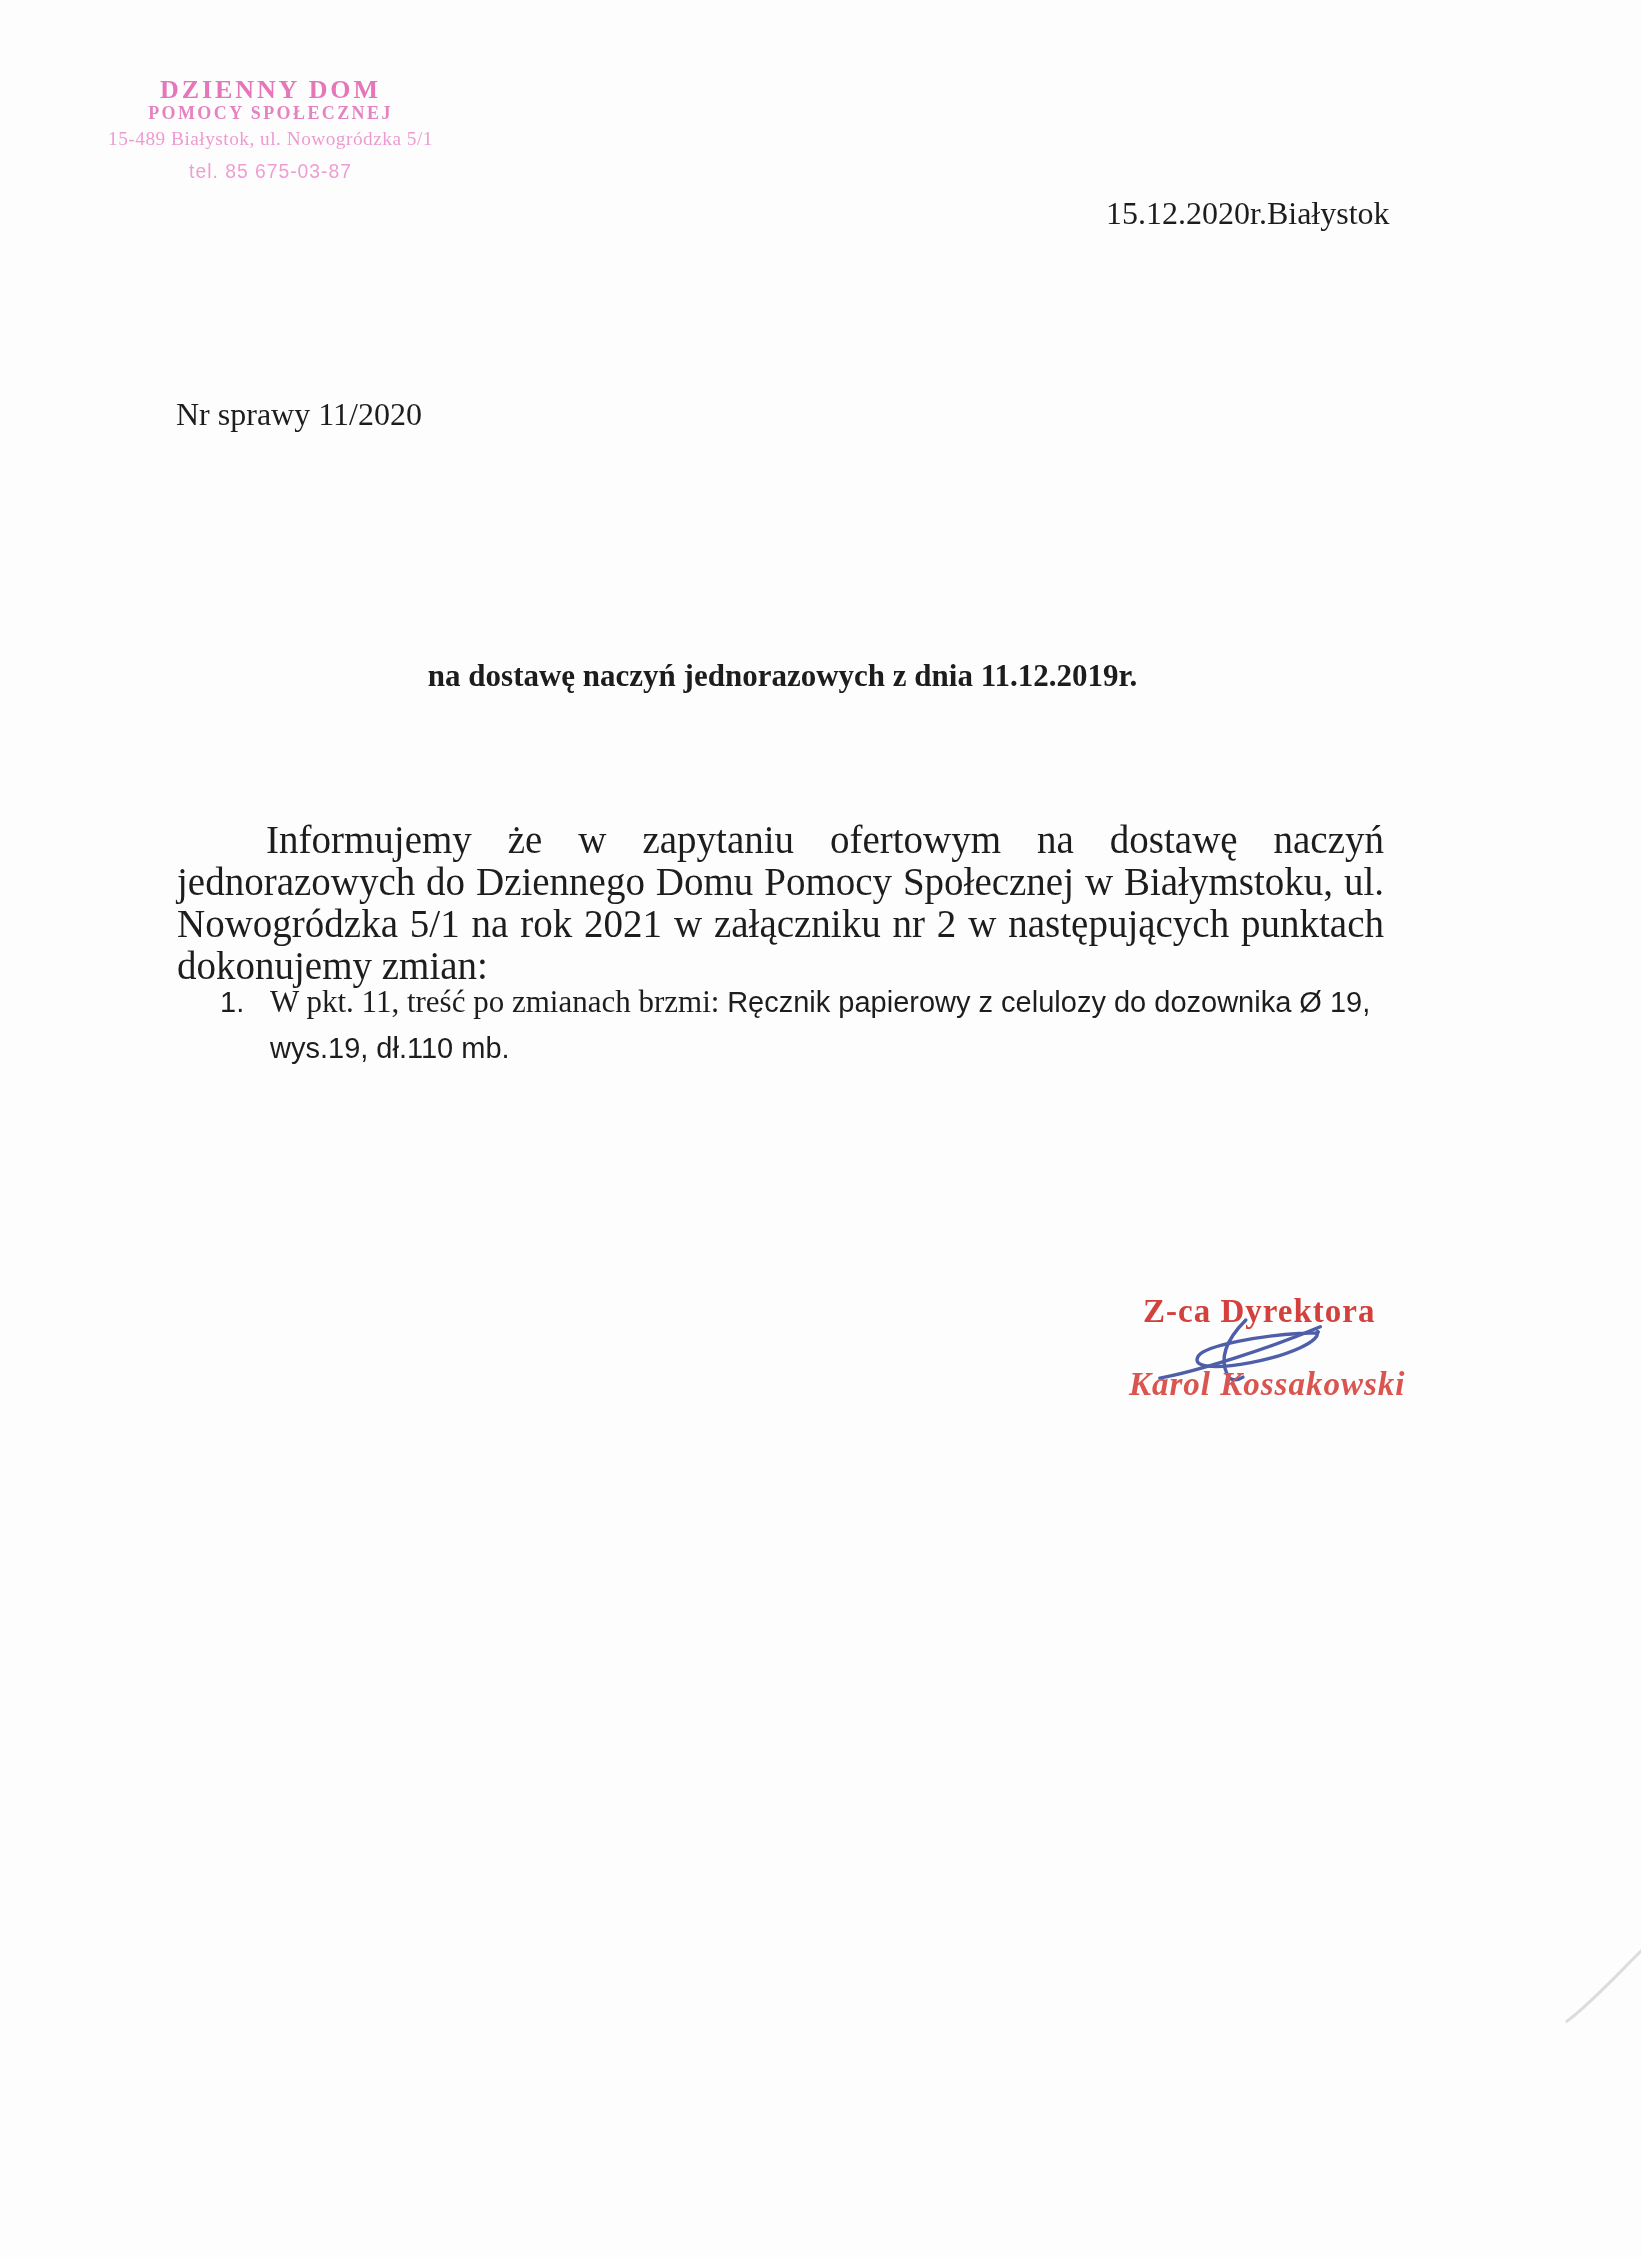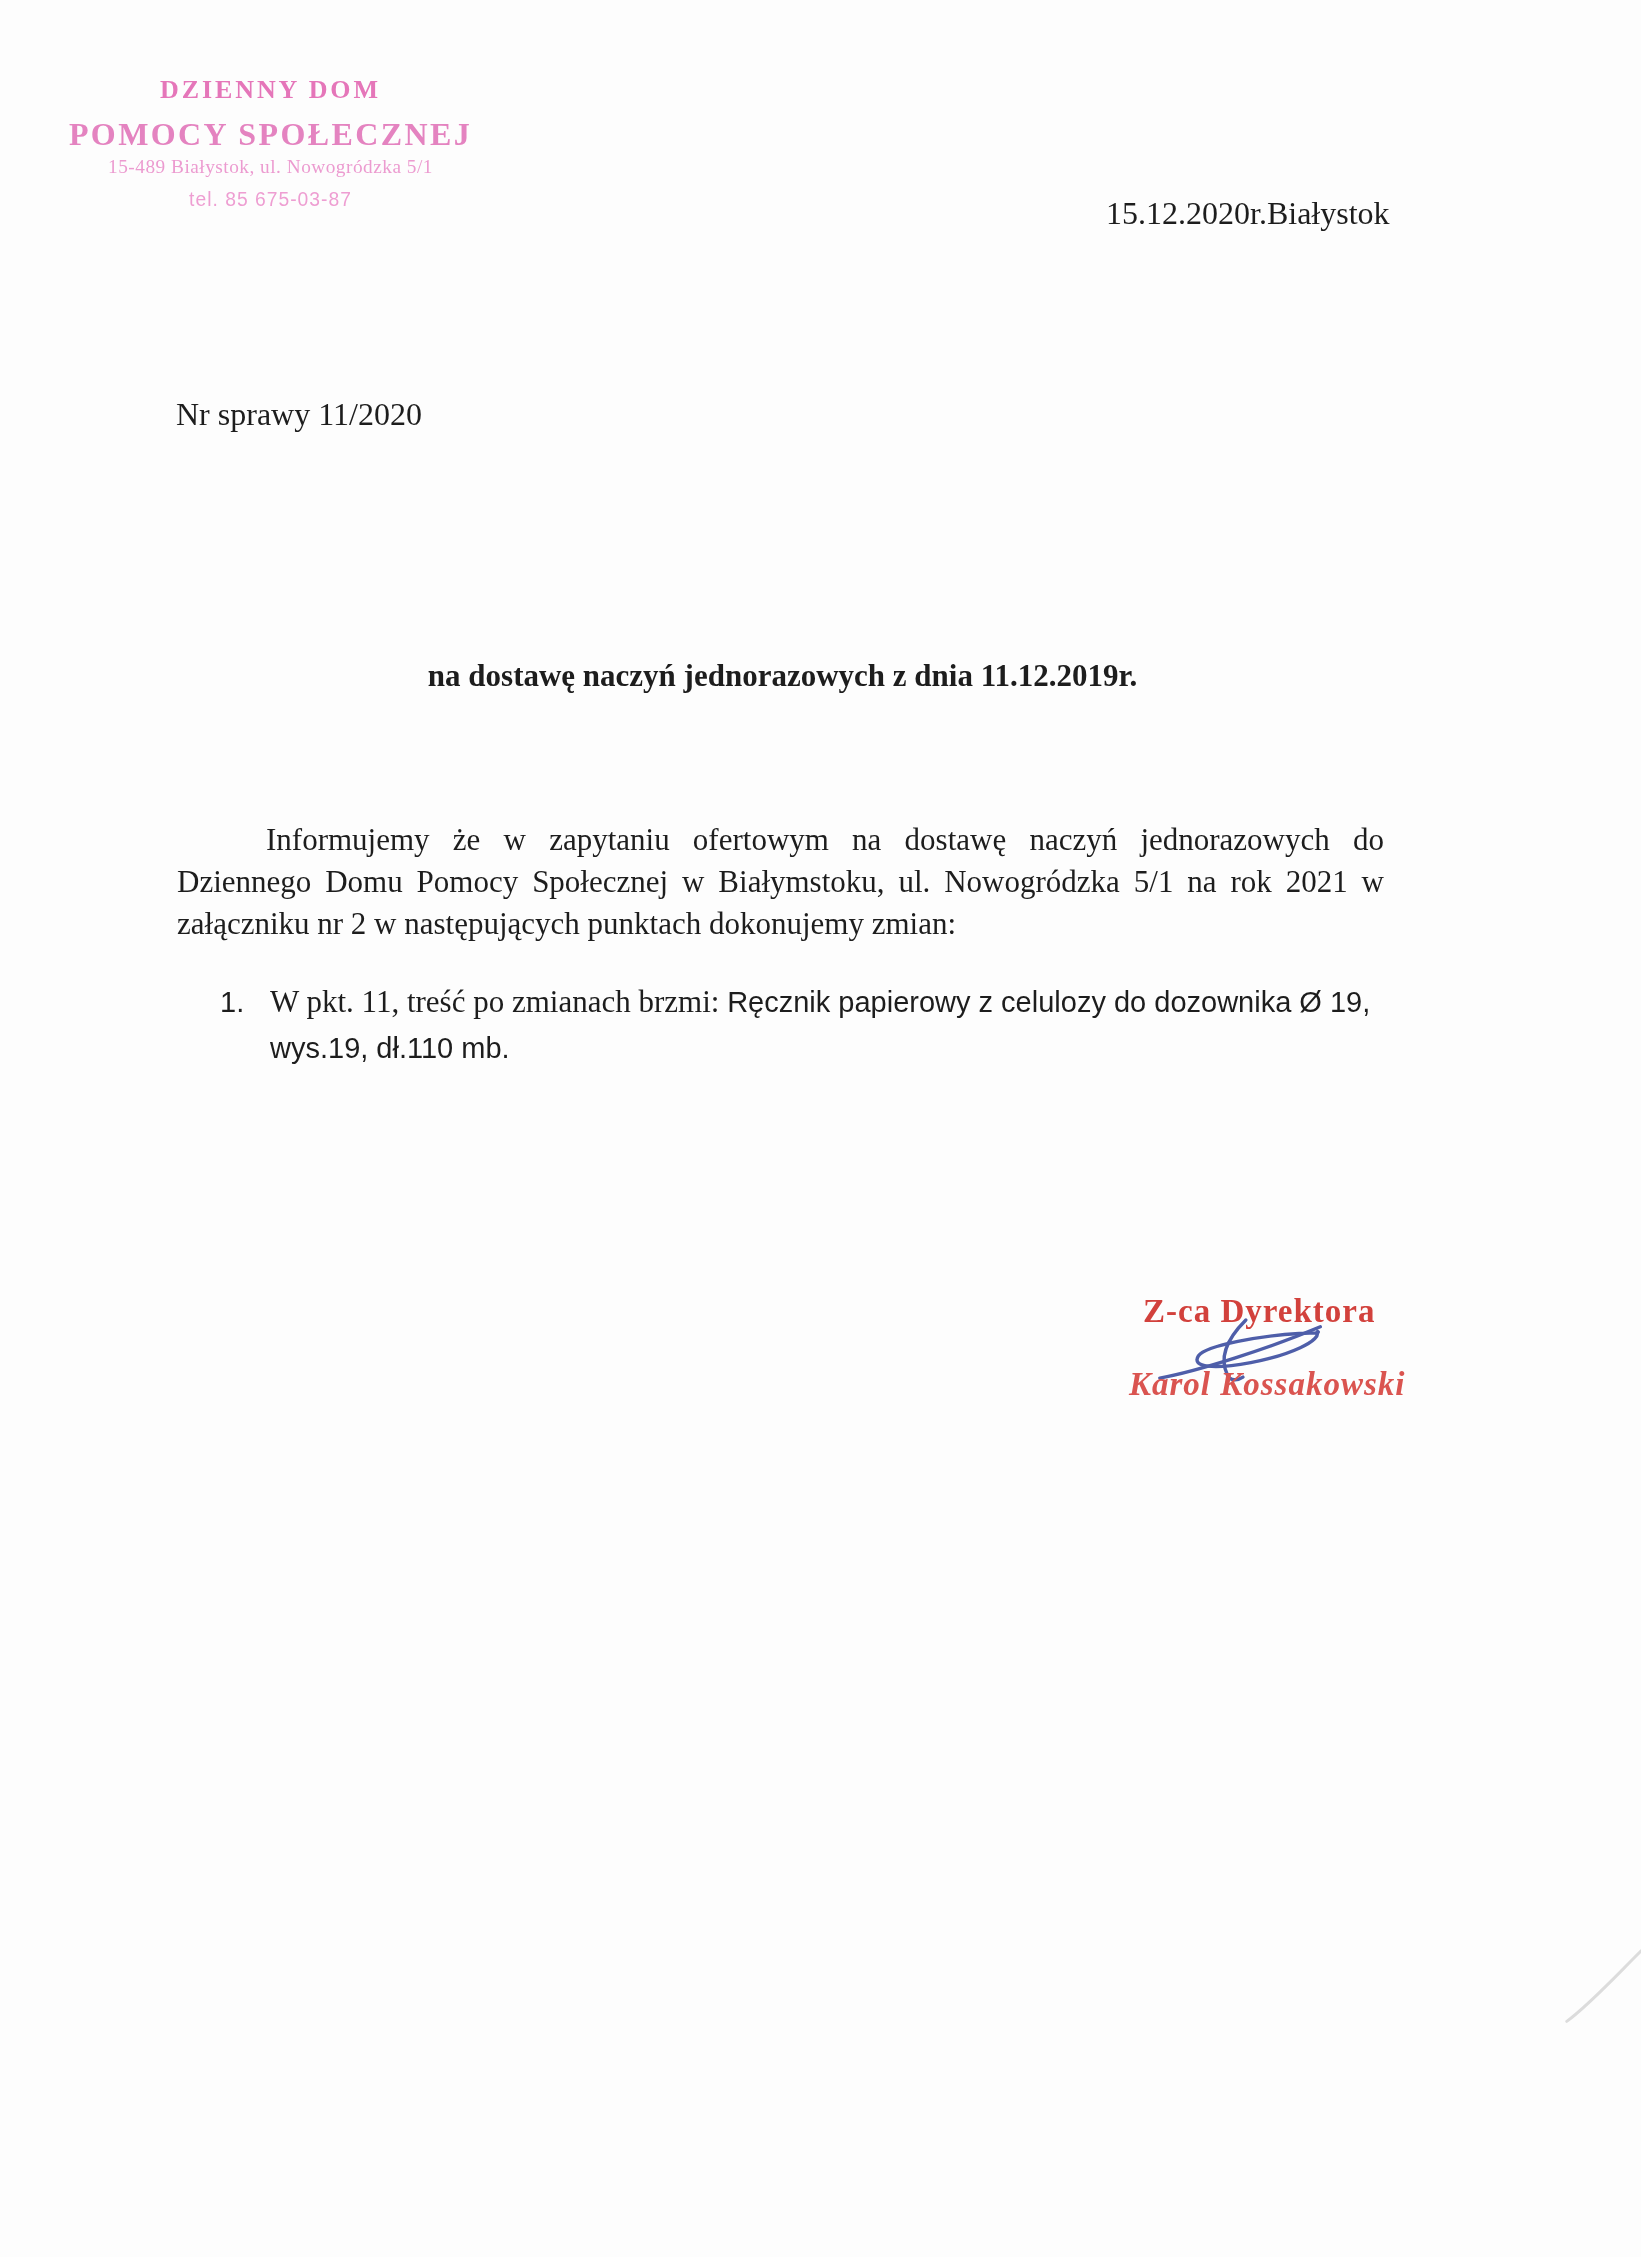--- a/index.html
+++ b/index.html
@@ -32,25 +32,25 @@
     font-family: "Liberation Serif", serif;
     font-weight: bold;
     font-size: 26px;
     letter-spacing: 2.9px;
     color: #e36bb4;
     opacity: 0.92;
   }
   .office-stamp .s-line2 {
     font-family: "Liberation Serif", serif;
     font-weight: bold;
-    font-size: 32px;
+    font-size: 18px;
     letter-spacing: 2.4px;
     color: #e276ba;
     opacity: 0.9;
-    margin-top: 15px;
+    margin-top: 1px;
   }
   .office-stamp .s-line3 {
     font-family: Liberation Serif, serif;
     font-size: 19.3px;
     color: #ec9bd0;
     margin-top: 6.8px;
     letter-spacing: 0.5px;
   }
   .office-stamp .s-line4 {
     font-family: Liberation Sans, sans-serif;
@@ -89,21 +89,21 @@
   .doc-title .t-line2 {
     margin-top: 42px;
   }
 
   
   .body-paragraph {
     position: absolute;
     left: 177px;
     top: 819px;
     width: 1207px;
-    font-size: 31px;
+    font-size: 39px;
     line-height: 42px;
     text-align: justify;
     text-indent: 89px;
   }
 
   
   .change-list {
     position: absolute;
     left: 220px;
     top: 979px;

